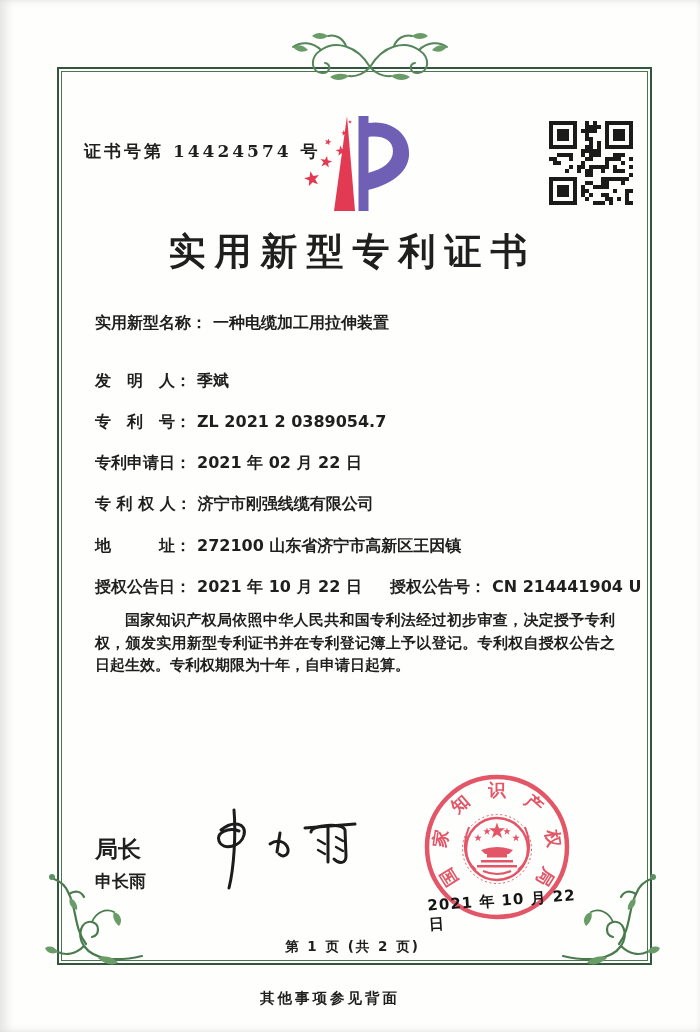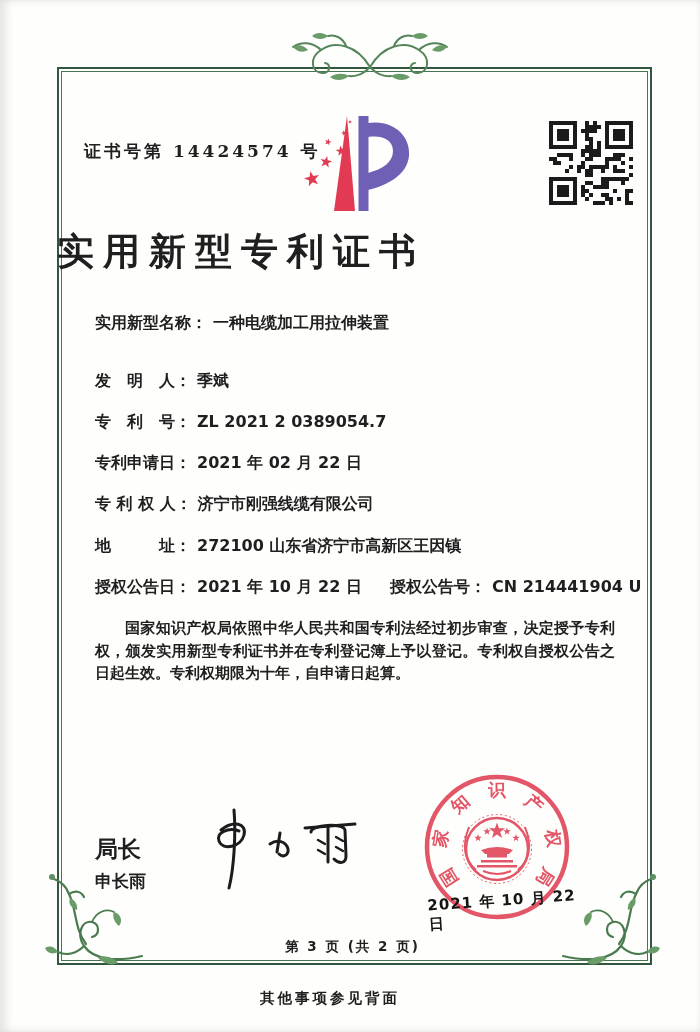--- a/index.html
+++ b/index.html
@@ -20,34 +20,34 @@
     border:1px solid #4a7351;
   }
   .certno{
     position:absolute;left:84px;top:117px;font-size:17px;font-weight:bold;
     letter-spacing:3px;font-family:"DejaVu Serif","Liberation Serif",serif;margin-top:23px;
   }
   .logo{position:absolute;left:292px;top:110px;width:130px;height:105px;}
   .qr{position:absolute;left:549px;top:121px;width:84px;height:84px;}
   .qr rect{fill:#1b1b1b;}
   .title{
-    position:absolute;left:57px;top:227px;width:591px;text-align:left;
+    position:absolute;left:57px;top:227px;width:591px;text-align:center;
     font-size:37px;font-weight:bold;letter-spacing:9px;
     font-family:"DejaVu Serif","Liberation Serif",serif;
   }
   .fields{position:absolute;left:95px;top:313px;width:520px;font-size:16px;font-weight:bold;}
   .frow{position:absolute;left:0;white-space:nowrap;}
   .frow .lbl{margin-right:6px;}
   .grant-right{position:absolute;left:295px;top:0;}
   .bodytext{
     position:absolute;left:95px;top:609px;width:520px;
     font-size:15px;line-height:1.5;font-weight:bold;text-align:justify;
     font-family:"DejaVu Serif","Liberation Serif",serif;
   }
-  .bodytext p{margin:8px 0 2px 0;text-indent:2em;}
+  .bodytext p{margin:0 0 2px 0;text-indent:2em;}
   .sig-role{position:absolute;left:95px;top:834px;font-size:23px;font-weight:bold;}
   .sig-name{position:absolute;left:95px;top:870px;font-size:17px;font-weight:bold;}
   .sig-svg{position:absolute;left:193px;top:798px;width:190px;height:98px;}
   .seal{position:absolute;left:417px;top:765px;width:160px;height:160px;opacity:.93;}
   .seal-ring-text text{
     fill:#e04a5c;font-size:17.5px;font-weight:bold;
     font-family:"DejaVu Sans","Liberation Sans",sans-serif;text-anchor:middle;
   }
   .seal-date{
     position:absolute;left:428px;top:891px;width:160px;font-size:15px;font-weight:bold;
@@ -404,16 +404,16 @@
       <rect x="70" y="89" width="20" height="3.5" stroke="none"></rect>
       <rect x="64" y="95" width="32" height="2.5" stroke="none"></rect>
       <rect x="60" y="100" width="40" height="2.5" stroke="none"></rect>
       <path d="M52,62 C45,80 47,95 59,105" fill="none" stroke-width="2"></path>
       <path d="M108,62 C115,80 113,95 101,105" fill="none" stroke-width="2"></path>
       <path d="M66,106 Q80,112 94,106" fill="none" stroke-width="2"></path>
     </g>
   </svg>
   <div class="seal-date">2021 年 10 月 22 日</div>
 
-  <div class="page-num">第 3 页 (共 2 页)</div>
+  <div class="page-num">第 1 页 (共 2 页)</div>
   <div class="back-note">其他事项参见背面</div>
 
 </div>
 
 </body></html>

